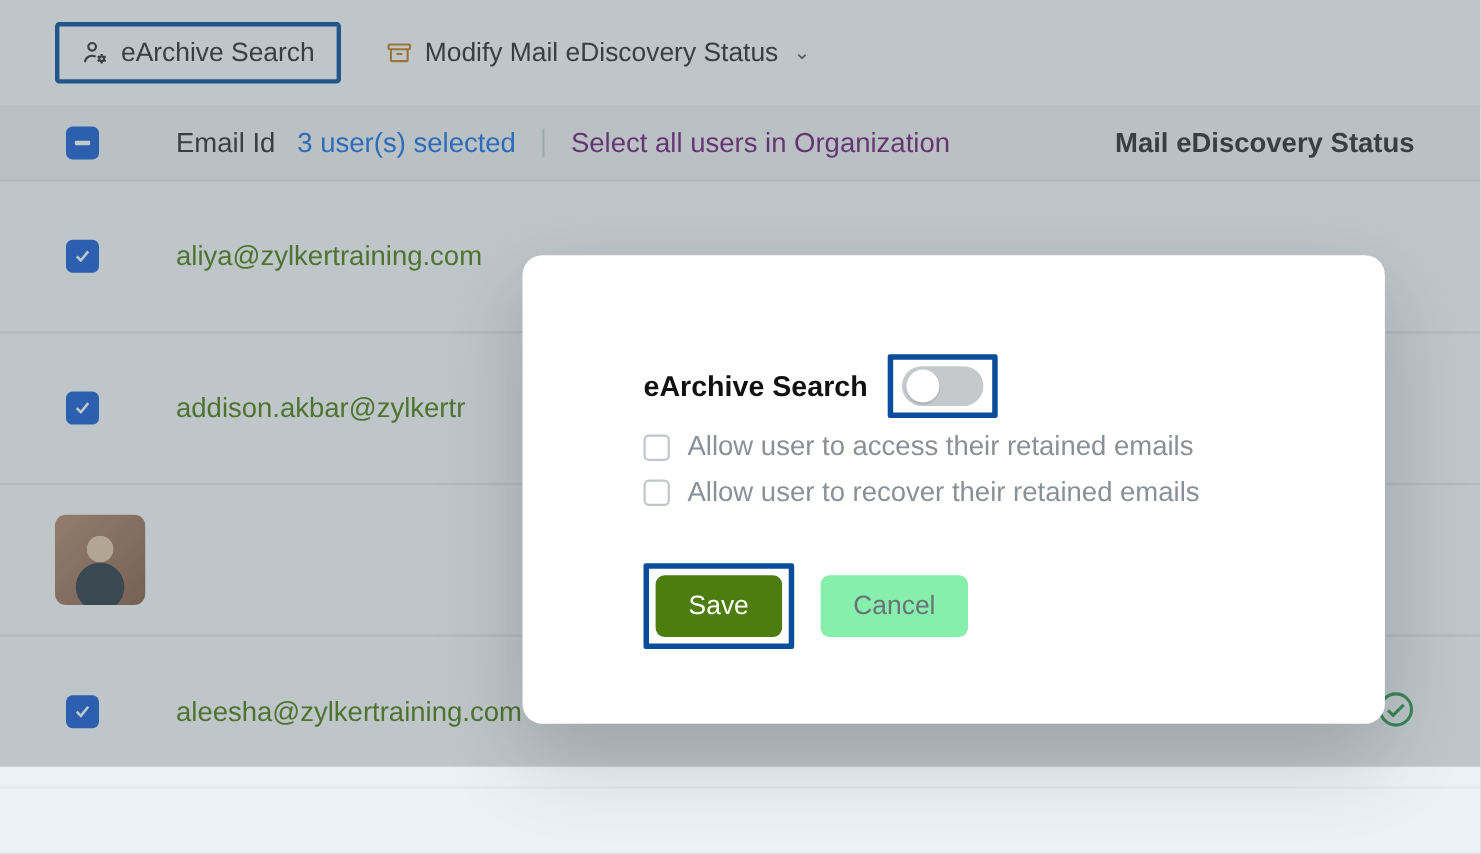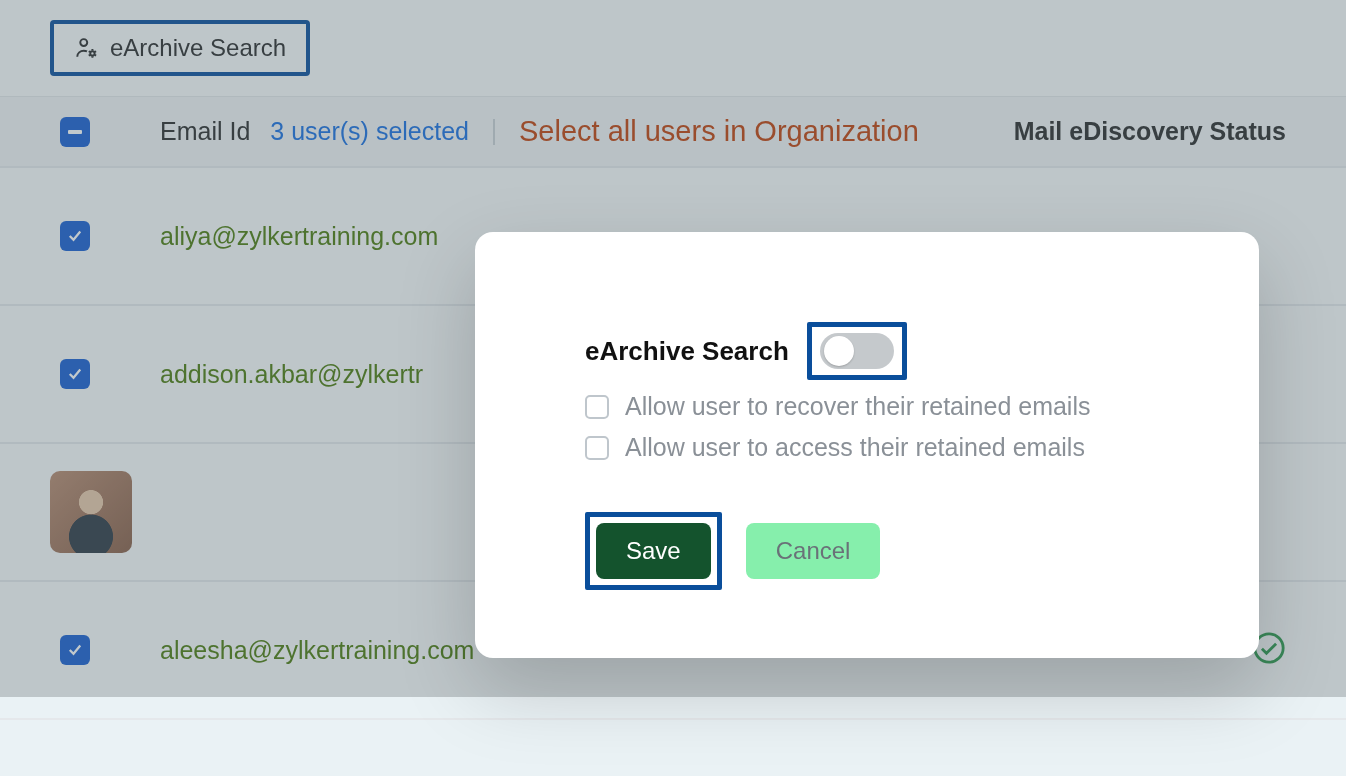--- a/index.html
+++ b/index.html
@@ -53,21 +53,21 @@
     display:flex; align-items:center; justify-content:center;
     flex-shrink:0;
   }
   .cb.indet { background:#1a5fd1; }
   .cb.checked { background:#1a5fd1; }
   .cb svg { width:18px; height:18px; stroke:#fff; stroke-width:3; fill:none;}
   .cb.indet .bar { width: 14px; height: 4px; background:#fff; border-radius:1px;}
   .hdr-label { font-size: 25px; color:#2b2b2b; margin-left: 70px;}
   .hdr-sel { font-size:25px; color:#1a6fe0; margin-left: 20px;}
   .vsep { width:2px; height:26px; background:#c9cfd5; margin: 0 24px;}
-  .hdr-allsel { font-size:29px; color:#c2410c; cursor:pointer;}
+  .hdr-allsel { font-size:25px; color:#701a75; cursor:pointer;}
   .hdr-status { font-size:25px; color:#2b2b2b; margin-left:auto; padding-right:0;font-weight:bold;}
   .rows { }
   .row {
     display:flex; align-items:center;
     padding: 0 60px;
     height: 138px;
     border-bottom: 2px solid #e5e8eb;
   }
   .avatar {
     width: 82px; height: 82px; border-radius:10px;
@@ -129,39 +129,50 @@
   .modal-actions {
     display:flex; gap: 24px; margin-top: 50px; align-items:center;
   }
   .btn-primary-wrap {
     border: 5px solid #0a4e9b; padding: 6px; border-radius:2px;
   }
   .btn {
     font-size:24px; border:none; border-radius:8px;
     padding: 14px 30px; cursor:pointer;
   }
-  .btn-primary { background:#14532d; color:#fff;}
+  .btn-primary { background:#4d7c0f; color:#fff;}
   .btn-secondary { background:#86efac; color:#6a7178;}
 </style>
 </head>
 <body>
 
 <div class="app">
 
   <div class="toolbar">
     <button class="tbtn highlight">
       <span class="icon-person-gear">
         <svg viewBox="0 0 24 24" fill="none" stroke="#2b2b2b" stroke-width="1.8">
           <circle cx="9" cy="7" r="3.2"></circle>
           <path d="M3 20c0-3.2 2.8-5.5 6-5.5 1.1 0 2.1.25 3 .7"></path>
           <circle cx="17" cy="17" r="2"></circle>
           <path d="M17 13v1.3M17 19.7V21M13.6 15l1.1.65M19.3 18.35l1.1.65M13.6 19l1.1-.65M19.3 15.65l1.1-.65"></path>
         </svg>
       </span>
       <span>eArchive Search</span>
+    </button>
+    <button class="tbtn">
+      <span class="icon-archive">
+        <svg viewBox="0 0 24 24" fill="none" stroke="#c77b20" stroke-width="1.8">
+          <rect x="3" y="5" width="18" height="4" rx="1"></rect>
+          <path d="M5 9v9a1 1 0 0 0 1 1h12a1 1 0 0 0 1-1V9"></path>
+          <path d="M9.5 13h5"></path>
+        </svg>
+      </span>
+      <span>Modify Mail eDiscovery Status</span>
+      <span class="chev">⌄</span>
     </button>
   </div>
 
   <div class="header-row">
     <div class="cb indet">
       <div class="bar"></div>
     </div>
     <span class="hdr-label">Email Id</span>
     <span class="hdr-sel">3 user(s) selected</span>
     <div class="vsep"></div>
@@ -220,25 +231,25 @@
     <div class="modal-row1">
       <span class="modal-title">eArchive Search</span>
       <span class="toggle-wrap">
         <span class="toggle">
           <span class="knob"></span>
         </span>
       </span>
     </div>
     <div class="opt">
       <span class="chk"></span>
-      <span>Allow user to recover their retained emails</span>
+      <span>Allow user to access their retained emails</span>
     </div>
     <div class="opt">
       <span class="chk"></span>
-      <span>Allow user to access their retained emails</span>
+      <span>Allow user to recover their retained emails</span>
     </div>
     <div class="modal-actions">
       <span class="btn-primary-wrap">
         <button class="btn btn-primary">Save</button>
       </span>
       <button class="btn btn-secondary">Cancel</button>
     </div>
   </div>
 
 </div>

